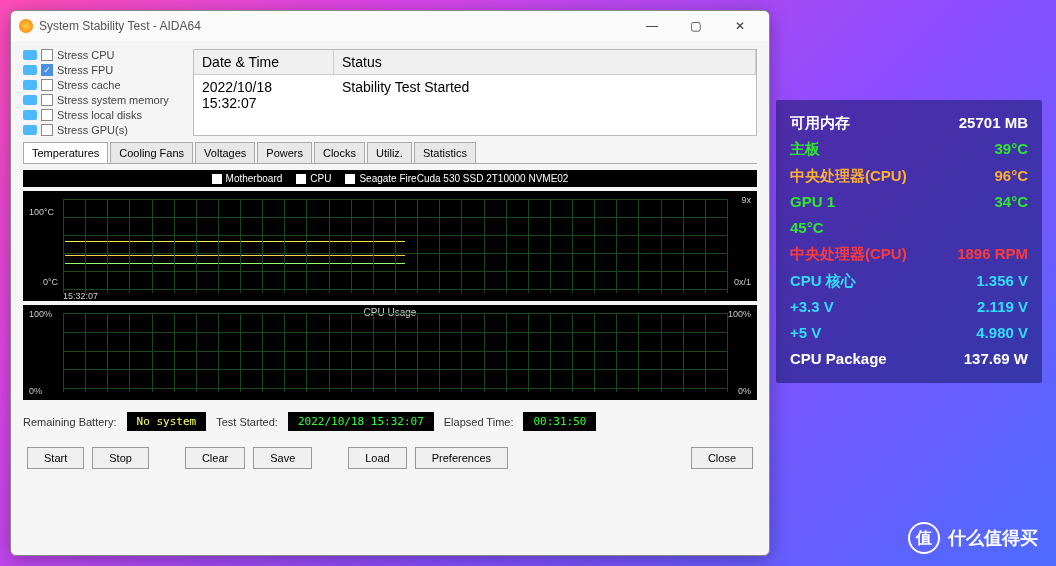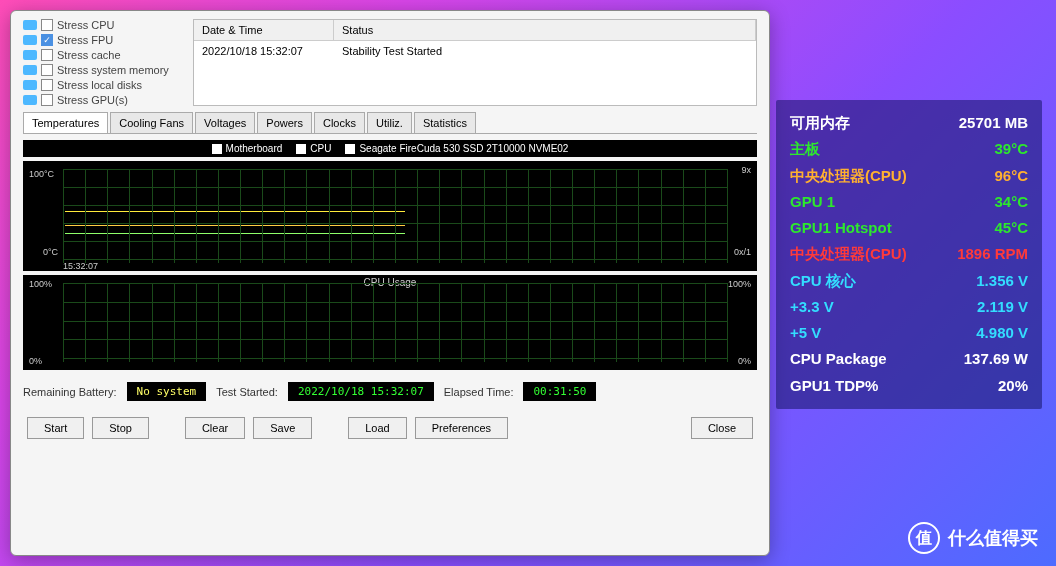--- a/index.html
+++ b/index.html
@@ -15,21 +15,21 @@
 
 .content { flex: 1; padding: 8px 12px; display: flex; flex-direction: column; gap: 6px; }
 
 .top-row { display: flex; gap: 10px; }
 .stress-col { width: 160px; display: flex; flex-direction: column; gap: 3px; }
 .stress-item { display: flex; align-items: center; gap: 4px; font-size: 11px; color: #444; }
 .stress-icon { width: 14px; height: 10px; background: #4db8ff; border-radius: 2px; }
 .stress-check { width: 12px; height: 12px; border: 1px solid #888; background: #fff; display: inline-flex; align-items: center; justify-content: center; font-size: 9px; }
 .stress-check.checked { background: #4a90e2; color: #fff; border-color: #4a90e2; }
 
-.log-table { flex: 1; border: 1px solid #bbb; background: #fff; font-size: 11px; }
+.log-table { flex: 1; border: 1px solid #bbb; background: #fff; font-size: 14px; }
 .log-head { display: flex; background: #f0f0f0; border-bottom: 1px solid #ccc; }
 .log-head div { padding: 4px 8px; border-right: 1px solid #ccc; }
 .log-row { display: flex; }
 .log-row div { padding: 4px 8px; }
 .log-c1 { width: 140px; }
 .log-c2 { flex: 1; }
 
 .tabs { display: flex; gap: 2px; font-size: 11px; border-bottom: 1px solid #aaa; }
 .tab { padding: 4px 8px; background: #e8e8e8; border: 1px solid #aaa; border-bottom: none; cursor: pointer; }
 .tab.active { background: #fff; }
@@ -69,20 +69,29 @@
 .c-red { color: #ff3a3a; }
 .c-cyan { color: #33ddff; }
 
 .watermark { position: absolute; right: 18px; bottom: 12px; display: flex; align-items: center; gap: 8px; color: #fff; font-size: 18px; font-weight: 600; }
 .wm-circle { width: 32px; height: 32px; border: 2px solid #fff; border-radius: 50%; display: flex; align-items: center; justify-content: center; font-size: 16px; }
 </style>
 </head>
 <body>
 
 <div class="window">
+  <div class="titlebar">
+    <span class="titlebar-icon"></span>
+    <span class="titlebar-text">System Stability Test - AIDA64</span>
+    <div class="win-controls">
+      <div class="win-btn">—</div>
+      <div class="win-btn">▢</div>
+      <div class="win-btn">✕</div>
+    </div>
+  </div>
 
   <div class="content">
 
     <div class="top-row">
       <div class="stress-col" id="stress-col">
           <div class="stress-item">
             <span class="stress-icon"></span>
     <span class="stress-check "></span>
     <span>Stress CPU</span>
           </div>
@@ -134,21 +143,21 @@
         <div class="tab">Statistics</div>
       </div>
 
     <div class="chart-area">
       <div class="chart-legend" id="legend1">
           <span><span class="legend-check">✓</span>Motherboard</span>
           <span><span class="legend-check">✓</span>CPU</span>
           <span><span class="legend-check">✓</span>Seagate FireCuda 530 SSD 2T10000 NVME02</span>
         </div>
       <div class="chart chart1" id="chart1">
-        <span class="axis-label" style="left:6px;top:8px">100°C</span>
+        <span class="axis-label" style="left:6px;top:16px">100°C</span>
         <span class="axis-label" style="left:20px;bottom:14px">0°C</span>
         <span class="axis-label" style="right:6px;top:4px">9x</span>
         <span class="axis-label" style="right:6px;bottom:14px">0x/1</span>
         <span class="axis-label" style="left:40px;bottom:0">15:32:07</span>
         <div class="trace" style="top:50px;width:340px"></div>
         <div class="trace trace2" style="top:64px;width:340px"></div>
         <div class="trace" style="top:72px;width:340px;background:#8fff6a"></div>
       <div class="grid-v" style="left: 40px;"></div>
           <div class="grid-v" style="left: 62.1333px;"></div>
           <div class="grid-v" style="left: 84.2667px;"></div>
@@ -268,21 +277,20 @@
     </div>
     <div class="ov-row">
       <span class="ov-label c-orange">中央处理器(CPU)</span>
       <span class="ov-val c-orange">96°C</span>
     </div>
     <div class="ov-row">
       <span class="ov-label c-green">GPU 1</span>
       <span class="ov-val c-green">34°C</span>
     </div>
     <div class="ov-row">
-      <span class="ov-label c-green">GPU1 Hotspot</span>
       <span class="ov-val c-green">45°C</span>
     </div>
     <div class="ov-row">
       <span class="ov-label c-red">中央处理器(CPU)</span>
       <span class="ov-val c-red">1896 RPM</span>
     </div>
     <div class="ov-row">
       <span class="ov-label c-cyan">CPU 核心</span>
       <span class="ov-val c-cyan">1.356 V</span>
     </div>
@@ -290,23 +298,19 @@
       <span class="ov-label c-cyan">+3.3 V</span>
       <span class="ov-val c-cyan">2.119 V</span>
     </div>
     <div class="ov-row">
       <span class="ov-label c-cyan">+5 V</span>
       <span class="ov-val c-cyan">4.980 V</span>
     </div>
     <div class="ov-row">
       <span class="ov-label c-white">CPU Package</span>
       <span class="ov-val c-white">137.69 W</span>
-    </div>
-    <div class="ov-row">
-      <span class="ov-label c-white">GPU1 TDP%</span>
-      <span class="ov-val c-white">20%</span>
     </div>
   </div>
 
 <div class="watermark">
   <div class="wm-circle">值</div>
   <span>什么值得买</span>
 </div>
 
 </body></html>

